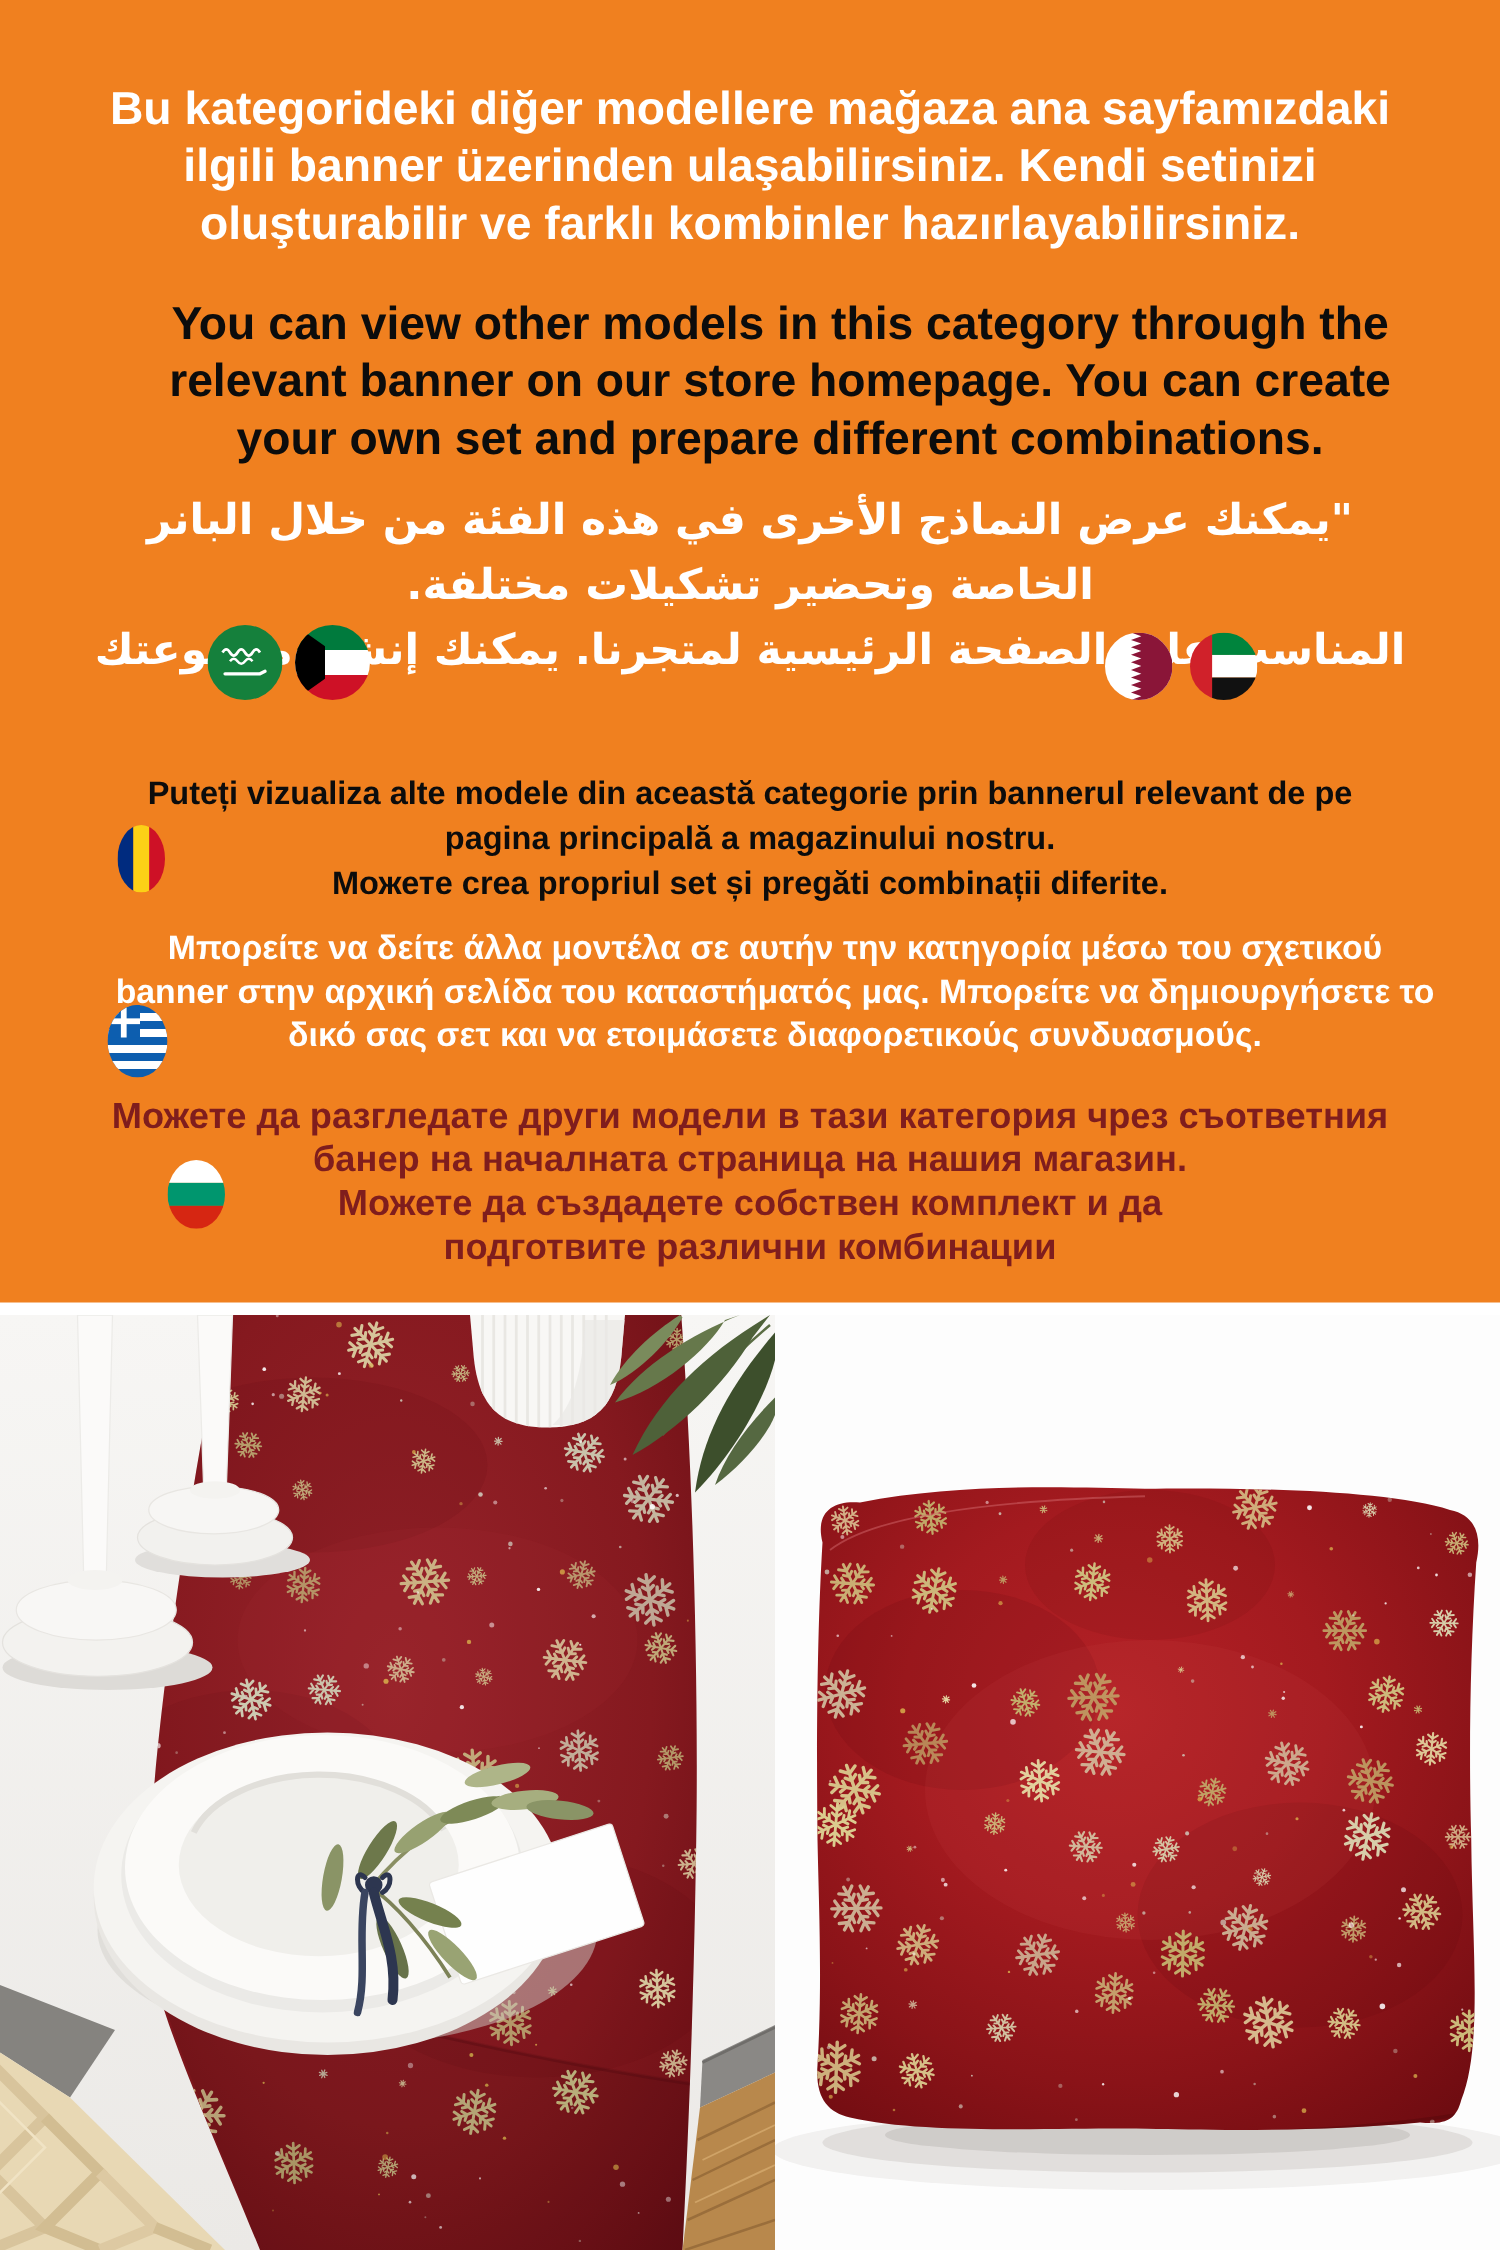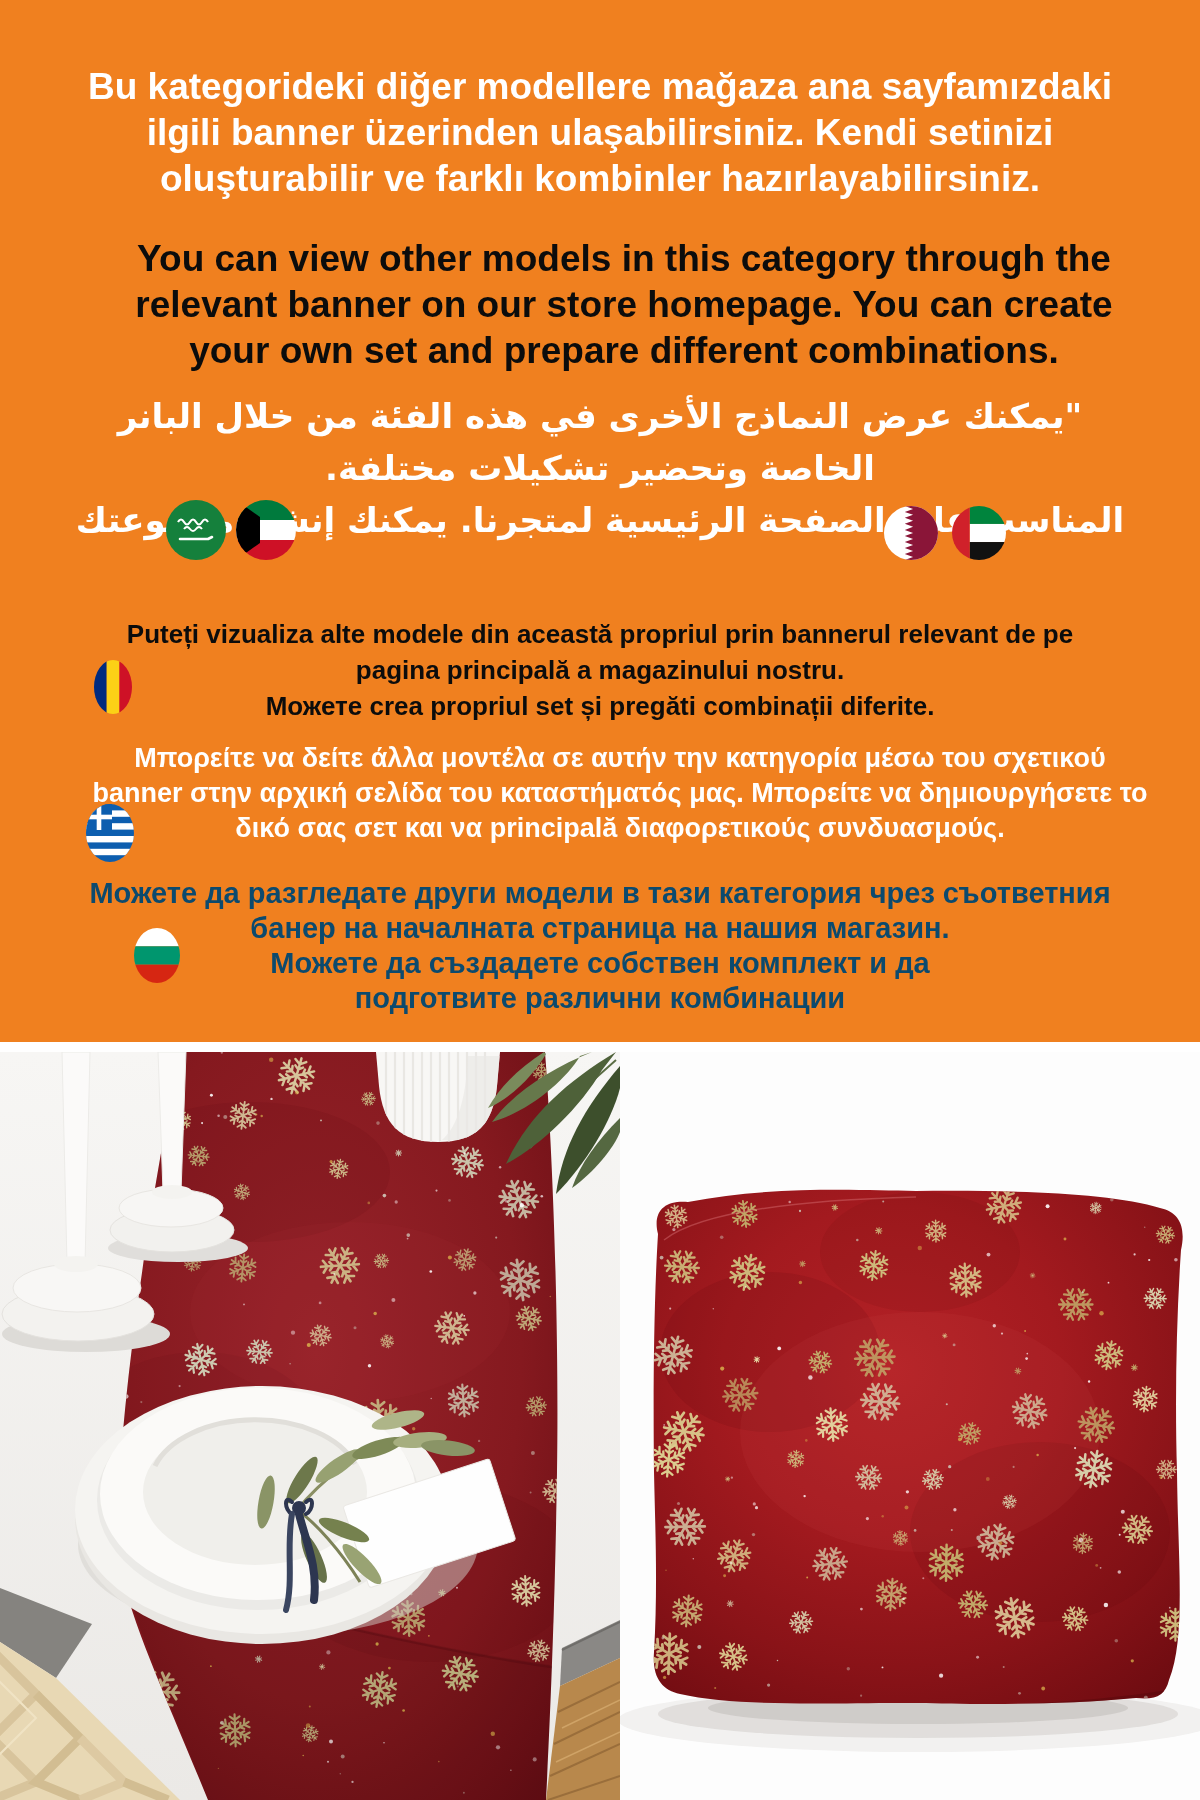--- a/index.html
+++ b/index.html
@@ -7,21 +7,21 @@
           font-family:"Liberation Sans",sans-serif;}
   .banner{position:absolute;left:0;top:0;width:1200px;height:1042px;background:#f0801f;}
   .para{position:absolute;left:0;right:0;text-align:center;font-weight:bold;white-space:nowrap;}
   .para .ln{width:100%;}
   .turkish{top:64px;font-size:37px;line-height:46px;color:#ffffff;}
   .english{top:236px;font-size:37px;line-height:46px;color:#0c0c0c;padding-left:48px;}
   .arabic{top:390px;font-size:34px;line-height:52px;color:#ffffff;direction:rtl;
           font-family:"DejaVu Sans",sans-serif;}
   .romanian{top:616px;font-size:26px;line-height:36px;color:#0c0c0c;}
   .greek{top:741px;font-size:27px;line-height:35px;color:#ffffff;margin-left:40px;}
-  .bulgarian{top:876px;font-size:29px;line-height:35px;color:#0c4a6e;}
+  .bulgarian{top:876px;font-size:29px;line-height:35px;color:#7f1d1d;}
   .flag{position:absolute;display:block;}
   .f-sa{left:166px;top:500px;width:60px;height:60px;}
   .f-kw{left:236px;top:500px;width:60px;height:60px;}
   .f-qa{left:884px;top:506px;width:54px;height:54px;}
   .f-ae{left:952px;top:506px;width:54px;height:54px;}
   .f-ro{left:94px;top:660px;width:38px;height:54px;}
   .f-gr{left:86px;top:804px;width:48px;height:58px;}
   .f-bg{left:134px;top:928px;width:46px;height:55px;}
   .photoL{position:absolute;left:0;top:1052px;width:620px;height:748px;}
   .photoR{position:absolute;left:620px;top:1052px;width:580px;height:748px;background:#fdfdfd;}
@@ -105,39 +105,39 @@
         </clipPath>
       <g clip-path="url(#cAE)">
         <rect x="17" width="35" height="17.3" y="0" fill="#00843D"></rect>
         <rect x="17" width="35" height="17.4" y="17.3" fill="#ffffff"></rect>
         <rect x="17" width="35" height="17.3" y="34.7" fill="#111111"></rect>
         <rect width="17" height="52" fill="#d0212a"></rect>
       </g>
     </svg>
 
     <div class="para romanian">
-      <div class="ln">Puteți vizualiza alte modele din această propriul prin bannerul relevant de pe</div>
+      <div class="ln">Puteți vizualiza alte modele din această categorie prin bannerul relevant de pe</div>
       <div class="ln">pagina principală a magazinului nostru.</div>
       <div class="ln">Можете crea propriul set și pregăti combinații diferite.</div>
     </div>
     <svg class="flag f-ro" viewBox="0 0 38 54">
       <clipPath id="cRO">
           <ellipse cx="19" cy="27" rx="19" ry="27"></ellipse>
         </clipPath>
       <g clip-path="url(#cRO)">
         <rect width="12.7" height="54" fill="#002B7F"></rect>
         <rect x="12.7" width="12.7" height="54" fill="#FCD116"></rect>
         <rect x="25.4" width="12.6" height="54" fill="#CE1126"></rect>
       </g>
     </svg>
 
     <div class="para greek">
       <div class="ln">Μπορείτε να δείτε άλλα μοντέλα σε αυτήν την κατηγορία μέσω του σχετικού</div>
       <div class="ln">banner στην αρχική σελίδα του καταστήματός μας. Μπορείτε να δημιουργήσετε το</div>
-      <div class="ln">δικό σας σετ και να principală διαφορετικούς συνδυασμούς.</div>
+      <div class="ln">δικό σας σετ και να ετοιμάσετε διαφορετικούς συνδυασμούς.</div>
     </div>
     <svg class="flag f-gr" viewBox="0 0 48 58">
       <clipPath id="cGR">
           <ellipse cx="24" cy="29" rx="24" ry="29"></ellipse>
         </clipPath>
       <g clip-path="url(#cGR)">
         <rect width="48" height="58" fill="#0D5EAF"></rect>
         <rect y="6.4" width="48" height="6.4" fill="#fff"></rect>
         <rect y="19.2" width="48" height="6.4" fill="#fff"></rect>
         <rect y="32" width="48" height="6.4" fill="#fff"></rect>

